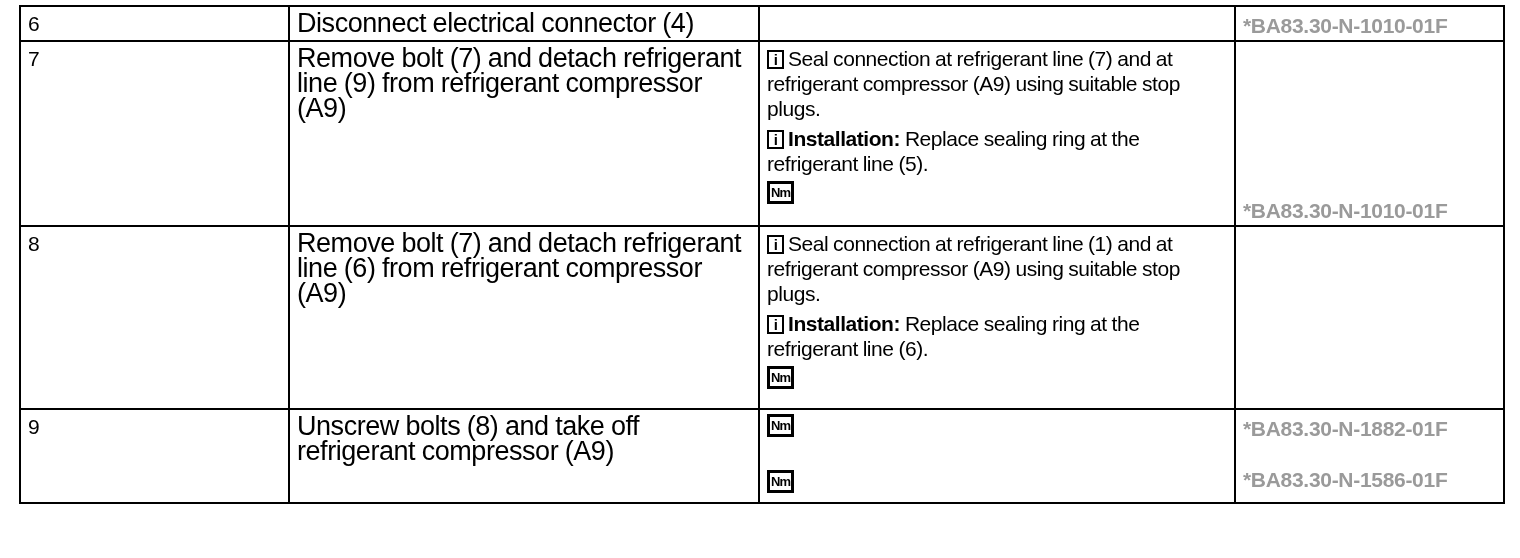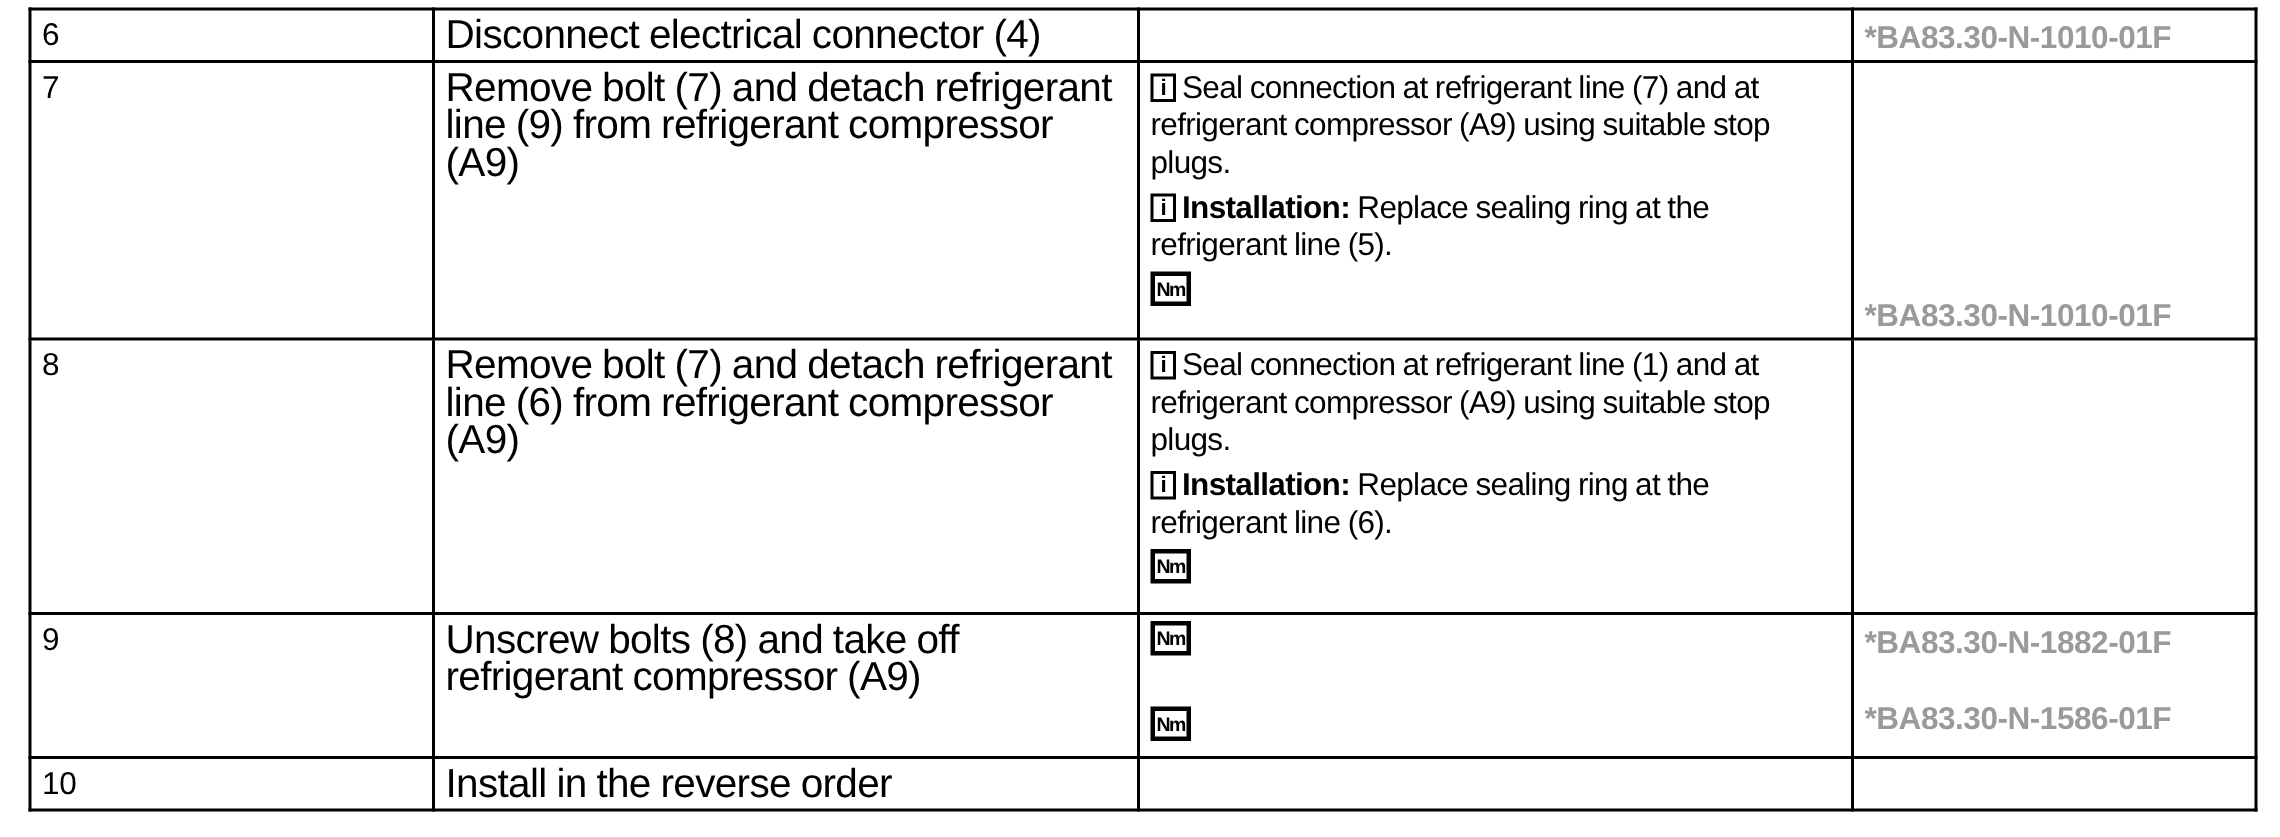--- a/index.html
+++ b/index.html
@@ -248,31 +248,17 @@
           </div>
         </td>
         <td>
           <div class="ref-stack">
             <div class="ref-code">*BA83.30-N-1882-01F</div>
             <div class="ref-code">*BA83.30-N-1586-01F</div>
           </div>
         </td>
       </tr>
 
-      <tr class="r10">
-        <td>
-          <div class="cell-pad step-num">10</div>
-        </td>
-        <td>
-          <div class="cell-pad oper-text">Install in the reverse order</div>
-        </td>
-        <td>
-          <div class="cell-pad note-block"></div>
-        </td>
-        <td>
-          <div class="ref-stack"></div>
-        </td>
-      </tr>
 
     </tbody>
   </table>
 
 </div>
 
 </body></html>

